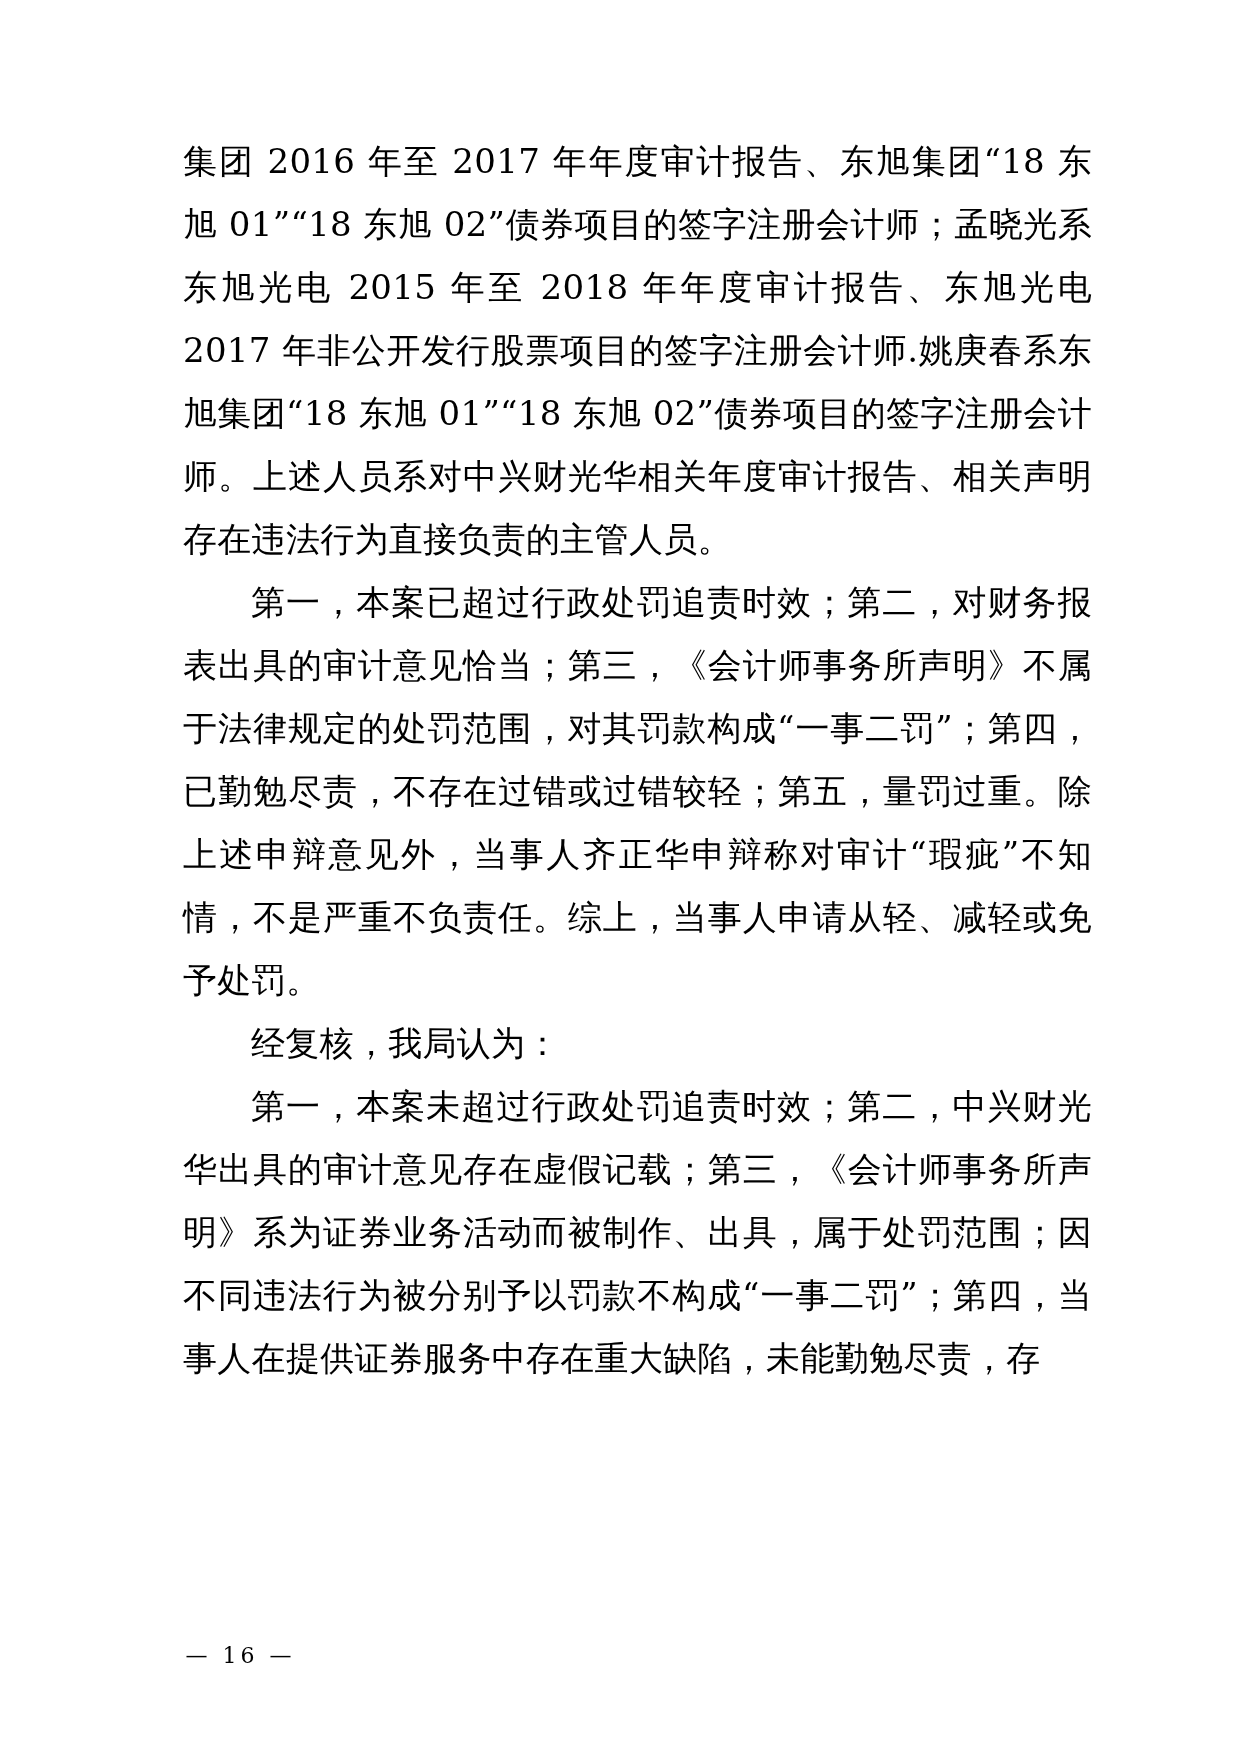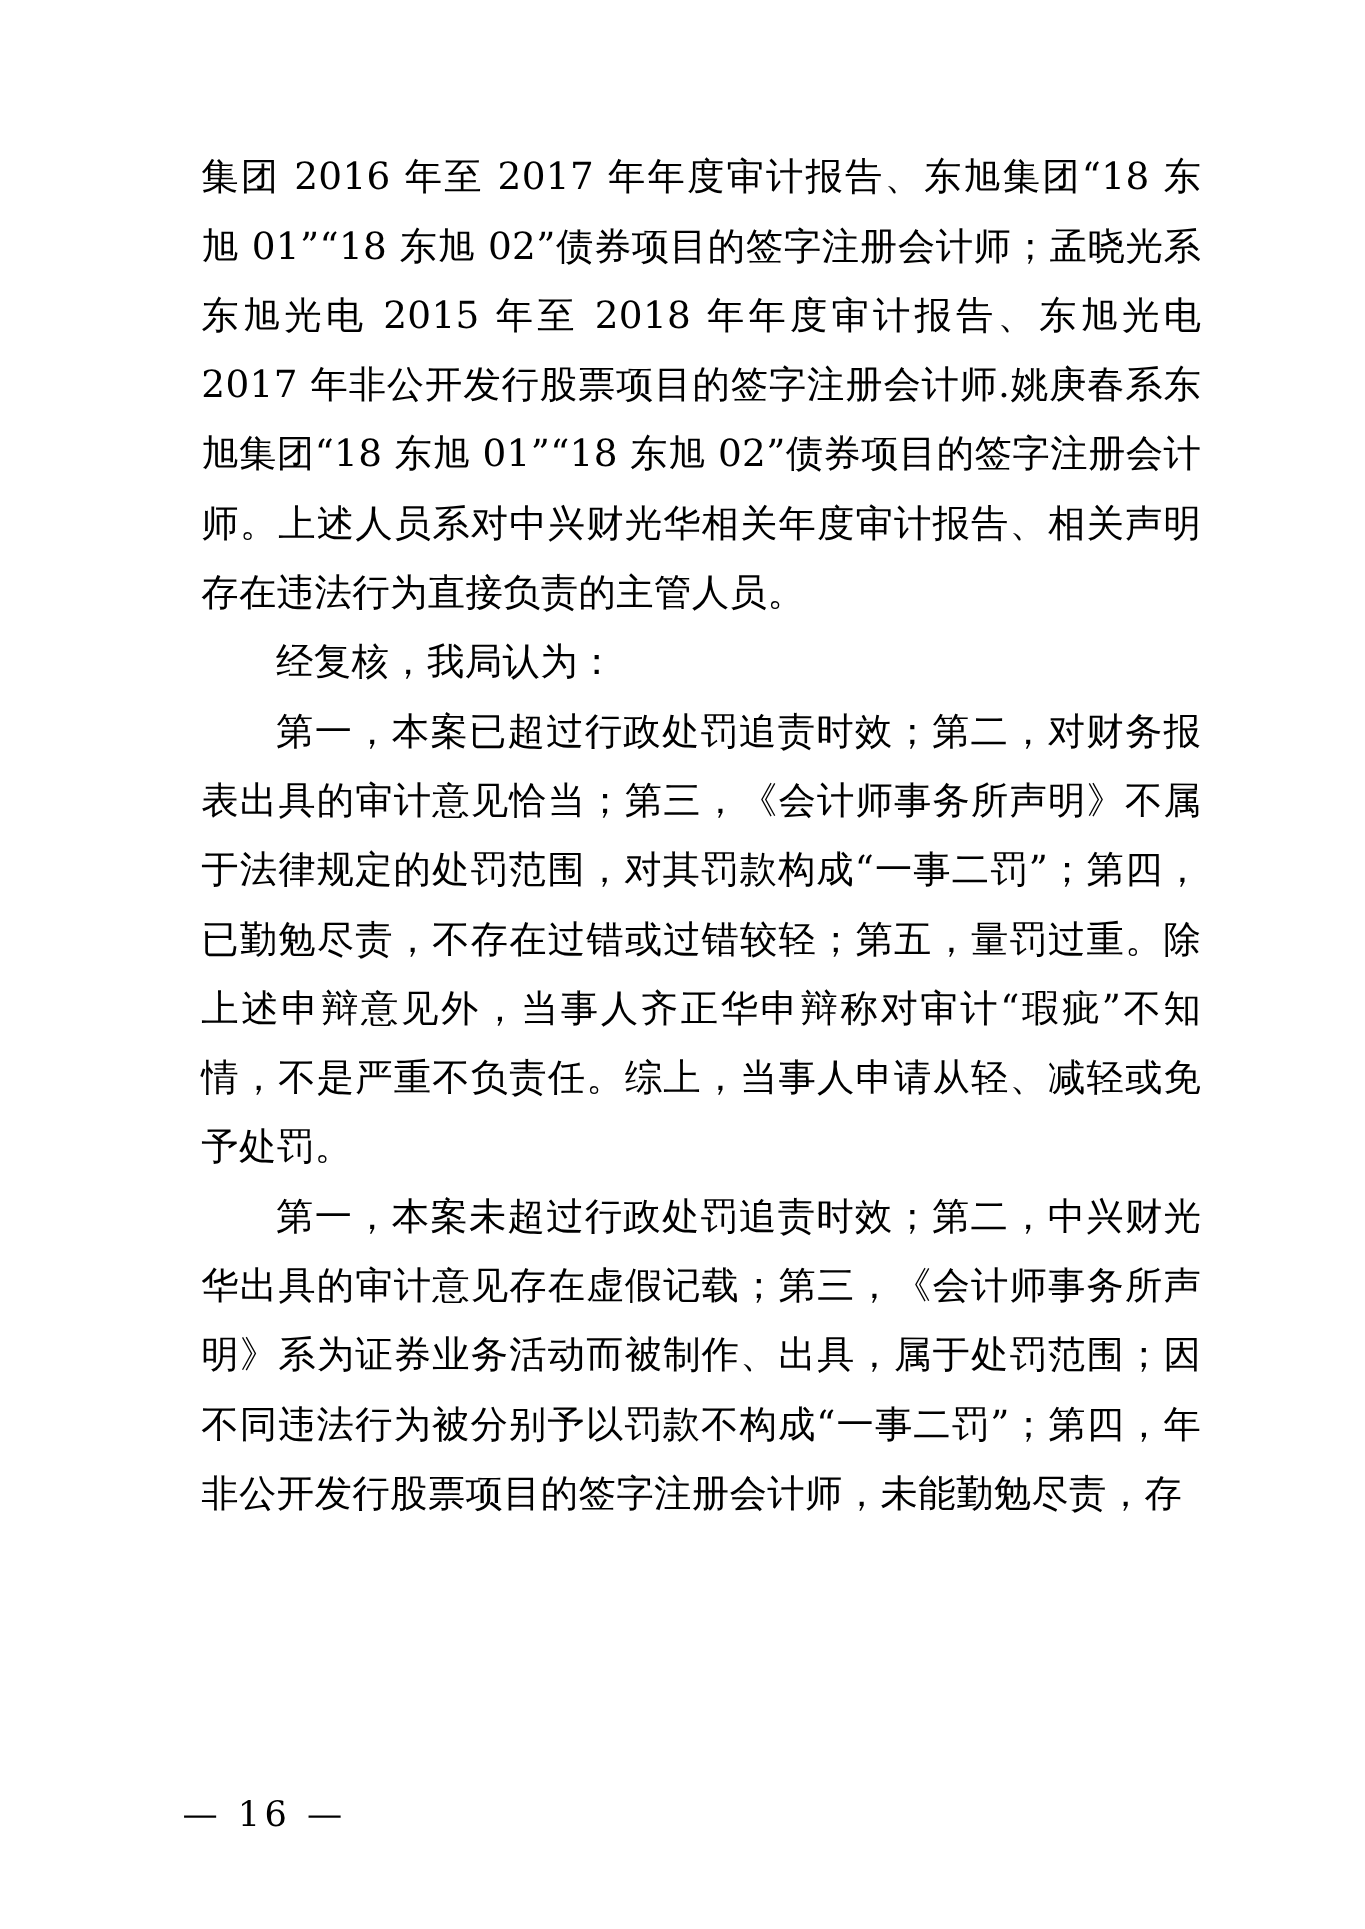--- a/index.html
+++ b/index.html
@@ -39,31 +39,31 @@
   }
   .para.noindent {
     text-indent: 0;
   }
   .footer {
     position: absolute;
     left: 0;
     right: 0;
     bottom: 86px;
     text-align: center;
-    font-size: 32px;
+    font-size: 22px;
     font-family: "DejaVu Serif", "Liberation Serif", serif;
     letter-spacing: 4px;
     padding-right: 760px;
   }
 </style>
 </head>
 <body>
 
 <div class="page">
   <div class="body-text">
     <p class="para noindent">集团 2016 年至 2017 年年度审计报告、东旭集团“18 东旭 01”“18 东旭 02”债券项目的签字注册会计师；孟晓光系东旭光电 2015 年至 2018 年年度审计报告、东旭光电 2017 年非公开发行股票项目的签字注册会计师.姚庚春系东旭集团“18 东旭 01”“18 东旭 02”债券项目的签字注册会计师。上述人员系对中兴财光华相关年度审计报告、相关声明存在违法行为直接负责的主管人员。</p>
+    <p class="para">第一，本案已超过行政处罚追责时效；第二，对财务报表出具的审计意见恰当；第三，《会计师事务所声明》不属于法律规定的处罚范围，对其罚款构成“一事二罚”；第四，已勤勉尽责，不存在过错或过错较轻；第五，量罚过重。除上述申辩意见外，当事人齐正华申辩称对审计“瑕疵”不知情，不是严重不负责任。综上，当事人申请从轻、减轻或免予处罚。</p>
     <p class="para">经复核，我局认为：</p>
-    <p class="para">第一，本案已超过行政处罚追责时效；第二，对财务报表出具的审计意见恰当；第三，《会计师事务所声明》不属于法律规定的处罚范围，对其罚款构成“一事二罚”；第四，已勤勉尽责，不存在过错或过错较轻；第五，量罚过重。除上述申辩意见外，当事人齐正华申辩称对审计“瑕疵”不知情，不是严重不负责任。综上，当事人申请从轻、减轻或免予处罚。</p>
-    <p class="para">第一，本案未超过行政处罚追责时效；第二，中兴财光华出具的审计意见存在虚假记载；第三，《会计师事务所声明》系为证券业务活动而被制作、出具，属于处罚范围；因不同违法行为被分别予以罚款不构成“一事二罚”；第四，年非公开发行股票项目的签字注册会计师，未能勤勉尽责，存</p>
+    <p class="para">第一，本案未超过行政处罚追责时效；第二，中兴财光华出具的审计意见存在虚假记载；第三，《会计师事务所声明》系为证券业务活动而被制作、出具，属于处罚范围；因不同违法行为被分别予以罚款不构成“一事二罚”；第四，当事人在提供证券服务中存在重大缺陷，未能勤勉尽责，存</p>
   </div>
 </div>
 
 <div class="footer">— 16 —</div>
 
 </body></html>

